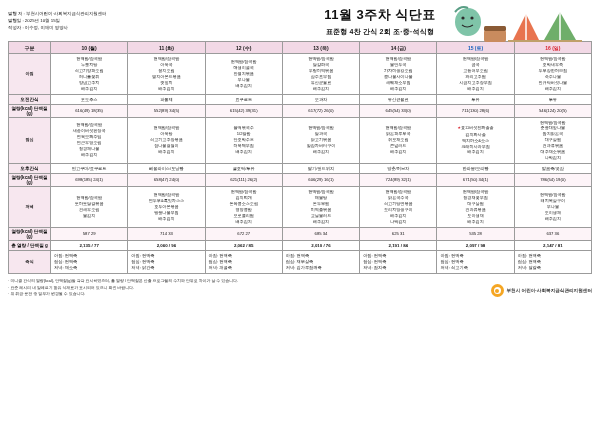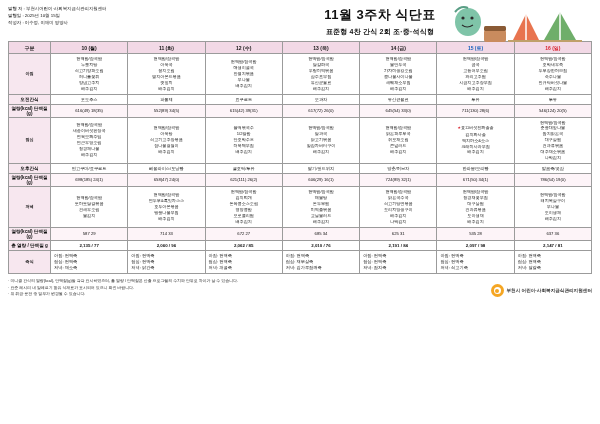--- a/index.html
+++ b/index.html
@@ -8,21 +8,21 @@
     width: 600px; height: 424px;
     background: #ffffff;
     font-family: "Liberation Sans", sans-serif;
     font-size: 4.2px;
     color: #111;
     overflow: hidden;
   }
   .page { position: relative; width: 600px; height: 424px; padding: 4px 8px; }
 
   
-  .top { display: flex; align-items: flex-start; }
+  .top { display: flex; align-items: center; }
   .meta { width: 160px; font-size: 4.4px; line-height: 1.55; padding-top: 2px; }
   .meta div { white-space: nowrap; }
 
   .titlewrap { flex: 1; text-align: center; position: relative; }
   .title { font-size: 13px; font-weight: bold; letter-spacing: 0.5px; margin-top: 2px; }
   .subtitle { font-size: 7px; font-weight: bold; margin-top: 3px; letter-spacing:.2px;}
 
   .deco { position: absolute; right: 4px; top: 0; width: 150px; height: 46px; }
 
   

